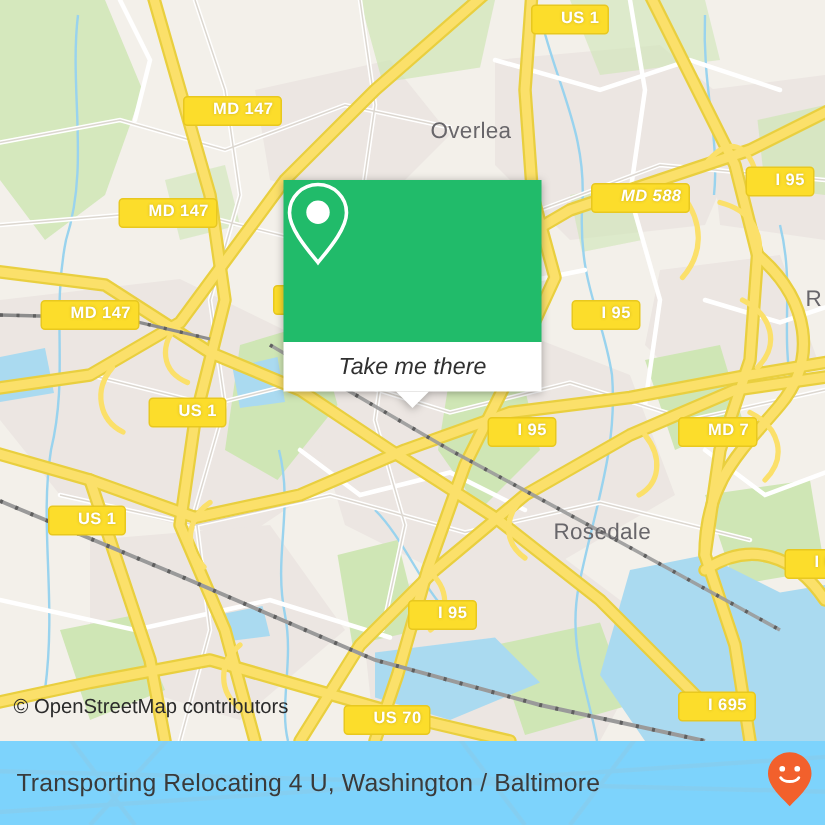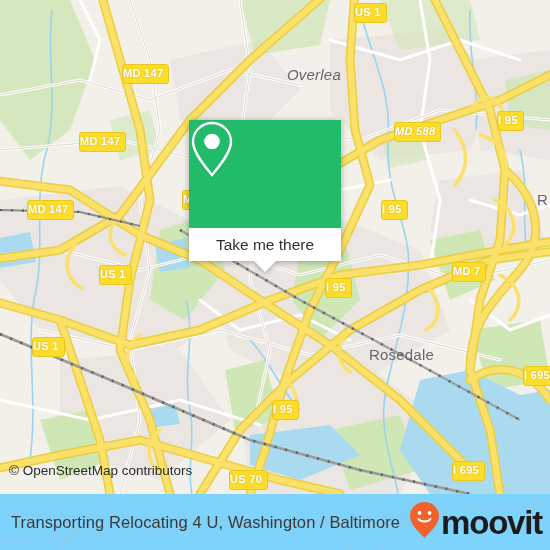--- a/index.html
+++ b/index.html
@@ -17,41 +17,42 @@
   
   .shield{
     position:absolute;
     background:#fcdd2b;
     border:1.5px solid #e8c81f;
     border-radius:3px;
     color:#ffffff;
     font-size:11px;
     font-weight:bold;
     line-height:1;
-    padding:3px 5px 4px 0;
+    padding:3px 5px 4px 19px;
     white-space:nowrap;
     text-shadow:0 0 2px rgba(120,100,0,.35);
     letter-spacing:.3px;
     box-sizing:border-box;
   }
   
   .place{
     position:absolute;
     color:#68666a;
     font-size:15px;
     white-space:nowrap;
     letter-spacing:.2px;
   }
 
   
   .card{
     position:absolute;
     left:189px;top:120px;
-    width:152px;
+    width:172px;
     filter:drop-shadow(0 1px 3px rgba(0,0,0,.32));
+    font-style:italic;
   }
   .card-top{
     background:#21bb6a;
     height:108px;
     display:flex;align-items:center;justify-content:center;
   }
   .card-bottom{
     background:#ffffff;
     height:33px;
     display:flex;align-items:center;justify-content:center;
@@ -253,30 +254,30 @@
         <div class="shield" style="left: 354px; top: 3px;">US 1</div>
         <div class="shield" style="left: 122px; top: 64px;">MD 147</div>
         <div class="shield" style="left: 394px; top: 122px; font-style: italic;">MD 588</div>
         <div class="shield" style="left: 497px; top: 111px;">I 95</div>
         <div class="shield" style="left: 79px; top: 132px;">MD 147</div>
         <div class="shield" style="left: 182px; top: 190px;">MD 147</div>
         <div class="shield" style="left: 27px; top: 200px;">MD 147</div>
         <div class="shield" style="left: 381px; top: 200px;">I 95</div>
         <div class="shield" style="left: 99px; top: 265px;">US 1</div>
         <div class="shield" style="left: 325px; top: 278px;">I 95</div>
-        <div class="shield" style="left: 452px; top: 262px;">MD 7</div>
+        <div class="shield" style="left: 452px; top: 278px;">MD 7</div>
         <div class="shield" style="left: 32px; top: 337px;">US 1</div>
         <div class="shield" style="left: 523px; top: 366px;">I 695</div>
         <div class="shield" style="left: 272px; top: 400px;">I 95</div>
         <div class="shield" style="left: 229px; top: 470px;">US 70</div>
         <div class="shield" style="left: 452px; top: 461px;">I 695</div>
       </div>
 
     <div id="places">
-        <div class="place" style="left: 287px; top: 66px; font-style: italic;">Overlea</div>
+        <div class="place" style="left: 287px; top: 79px;">Overlea</div>
         <div class="place" style="left: 369px; top: 346px;">Rosedale</div>
         <div class="place" style="left: 537px; top: 191px;">R</div>
       </div>
 
     <div class="card">
       <div class="card-top">
         <span>
           <svg width="46" height="58" viewBox="0 0 46 58" fill="none">
             <path d="M23 3 C12.5 3 4 11.4 4 21.8 C4 33 17 47.5 23 55 C29 47.5 42 33 42 21.8 C42 11.4 33.5 3 23 3 Z" stroke="#ffffff" stroke-width="2.4" fill="none"></path>
             <circle cx="23" cy="21.5" r="7.8" fill="#ffffff"></circle>
@@ -306,17 +307,16 @@
     <div class="caption-text">Transporting Relocating 4 U, Washington / Baltimore</div>
     <div class="brand">
       <span>
         <svg width="31" height="38" viewBox="0 0 31 38">
           <path d="M15.5 1 C7.5 1 1 7.3 1 15.1 C1 23.8 10.5 31.5 15.5 37 C20.5 31.5 30 23.8 30 15.1 C30 7.3 23.5 1 15.5 1 Z" fill="#f2602c"></path>
           <circle cx="10.5" cy="12" r="1.9" fill="#ffffff"></circle>
           <circle cx="20.5" cy="12" r="1.9" fill="#ffffff"></circle>
           <path d="M9.5 18 C11.8 21.4 19.2 21.4 21.5 18" stroke="#ffffff" stroke-width="2" fill="none" stroke-linecap="round"></path>
         </svg>
       </span>
-      <span class="brand-word">moovit</span>
     </div>
   </div>
 
 </div>
 
 </body></html>

